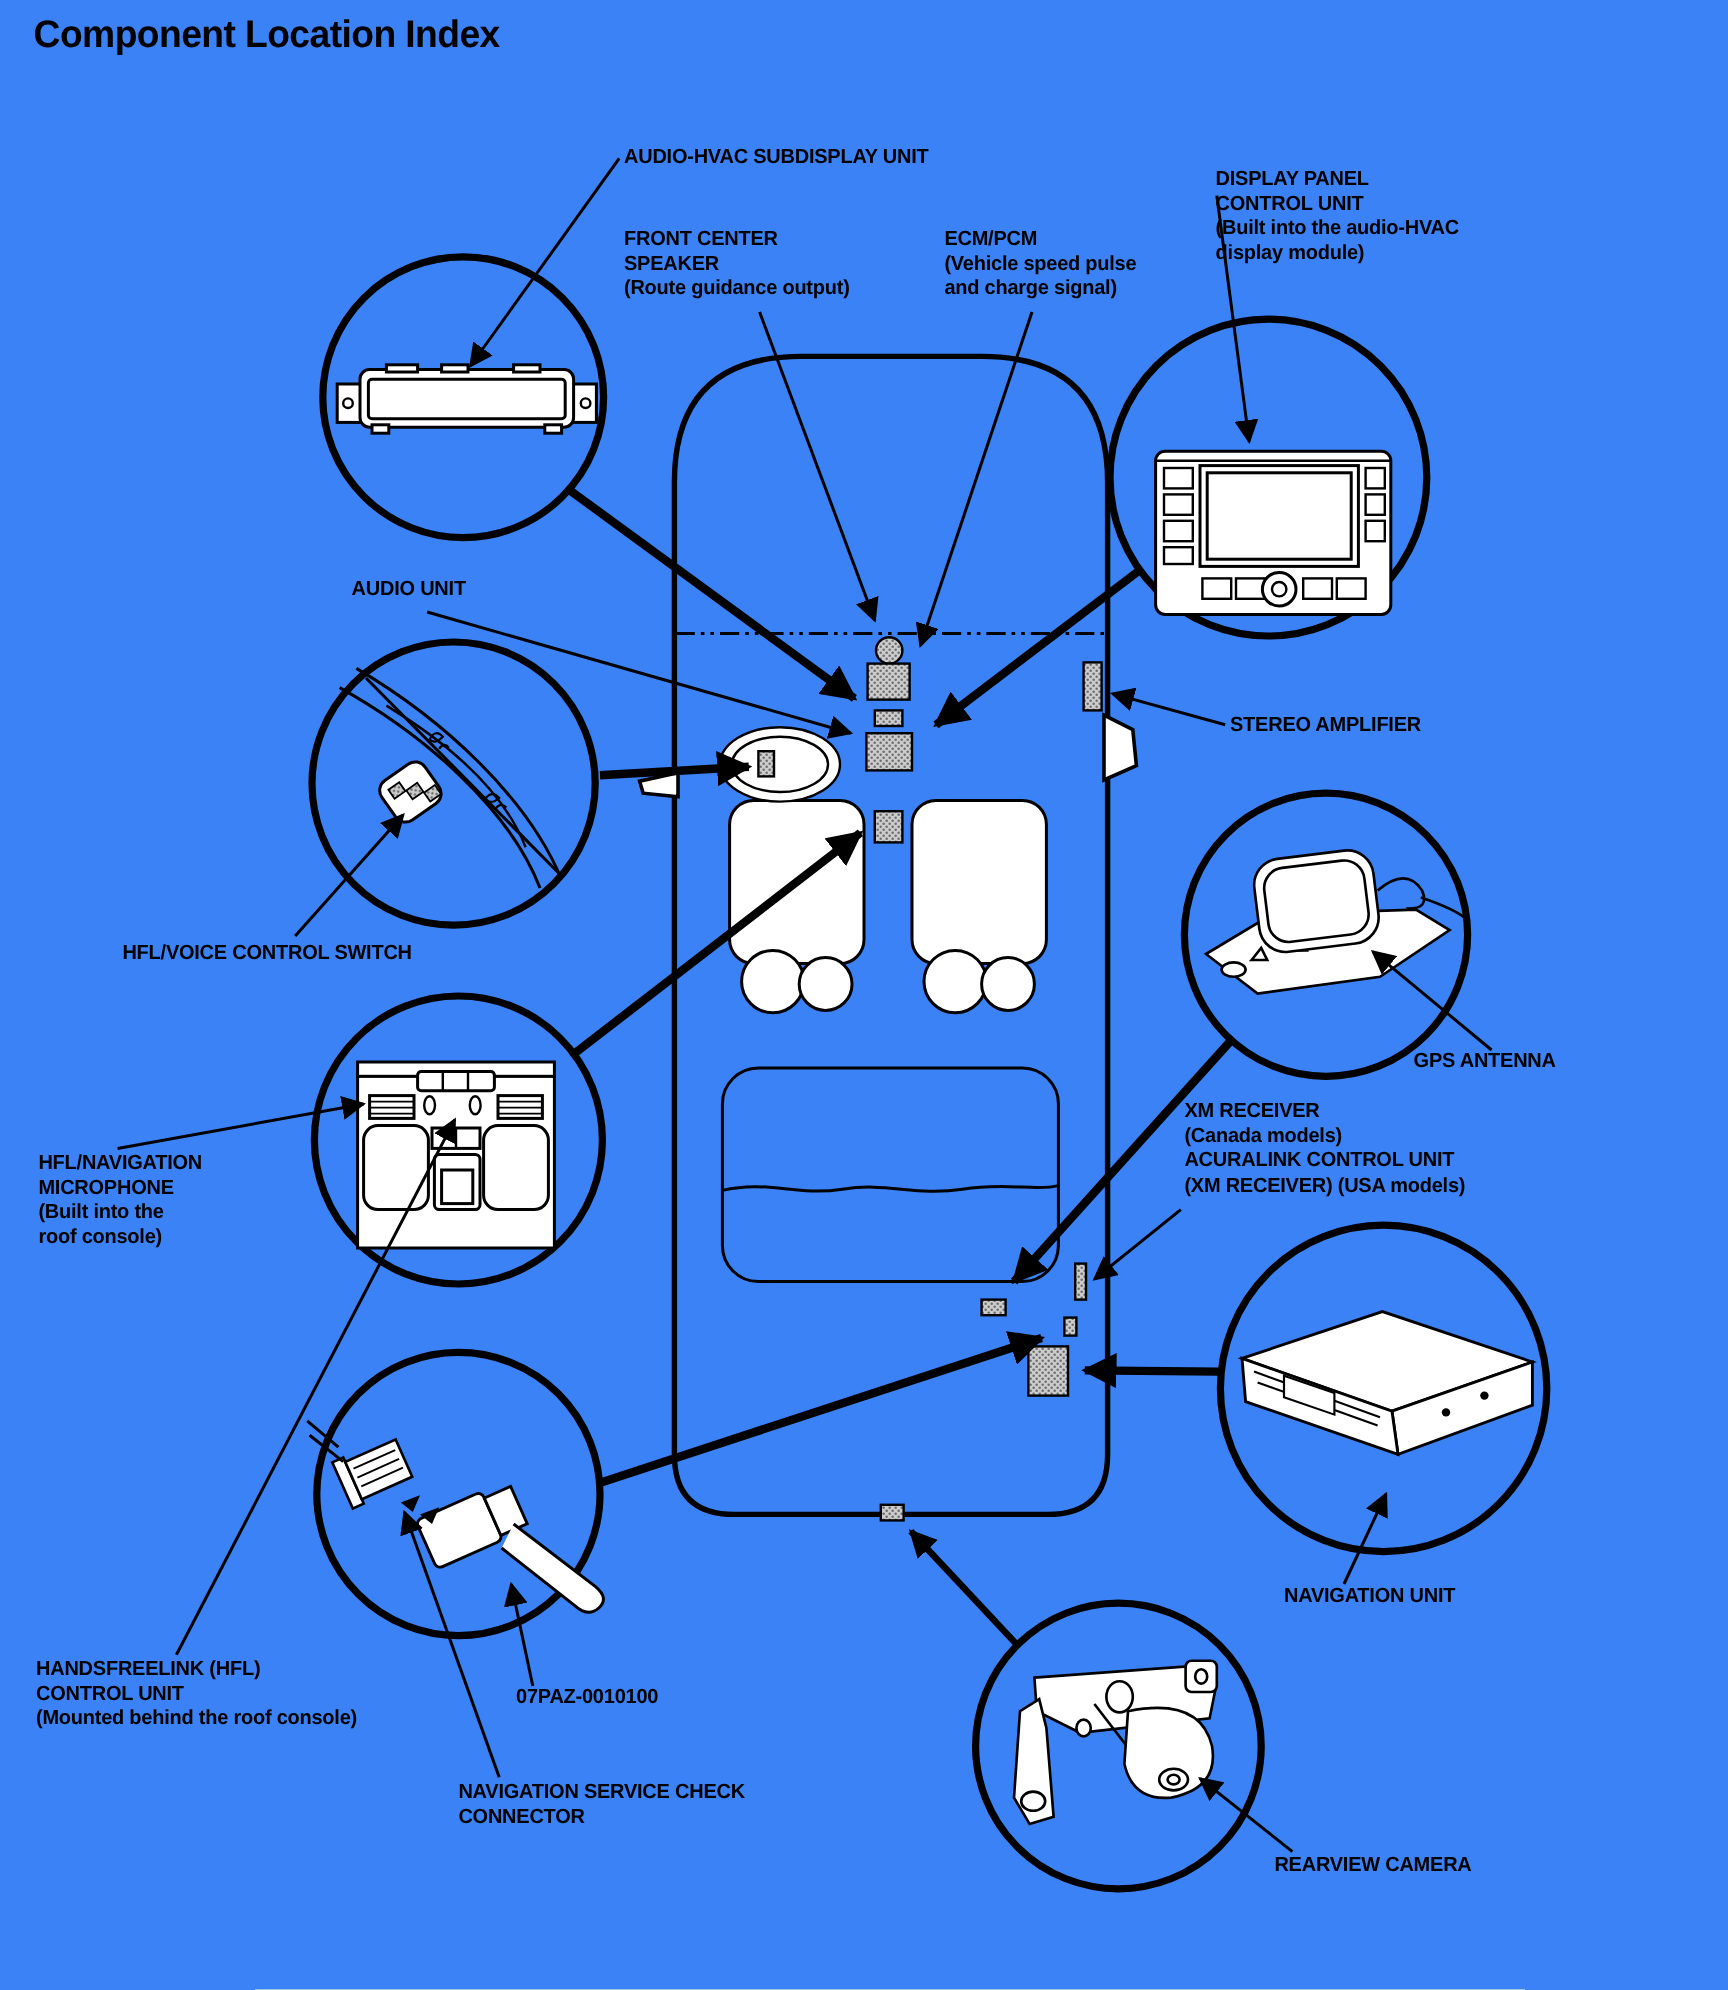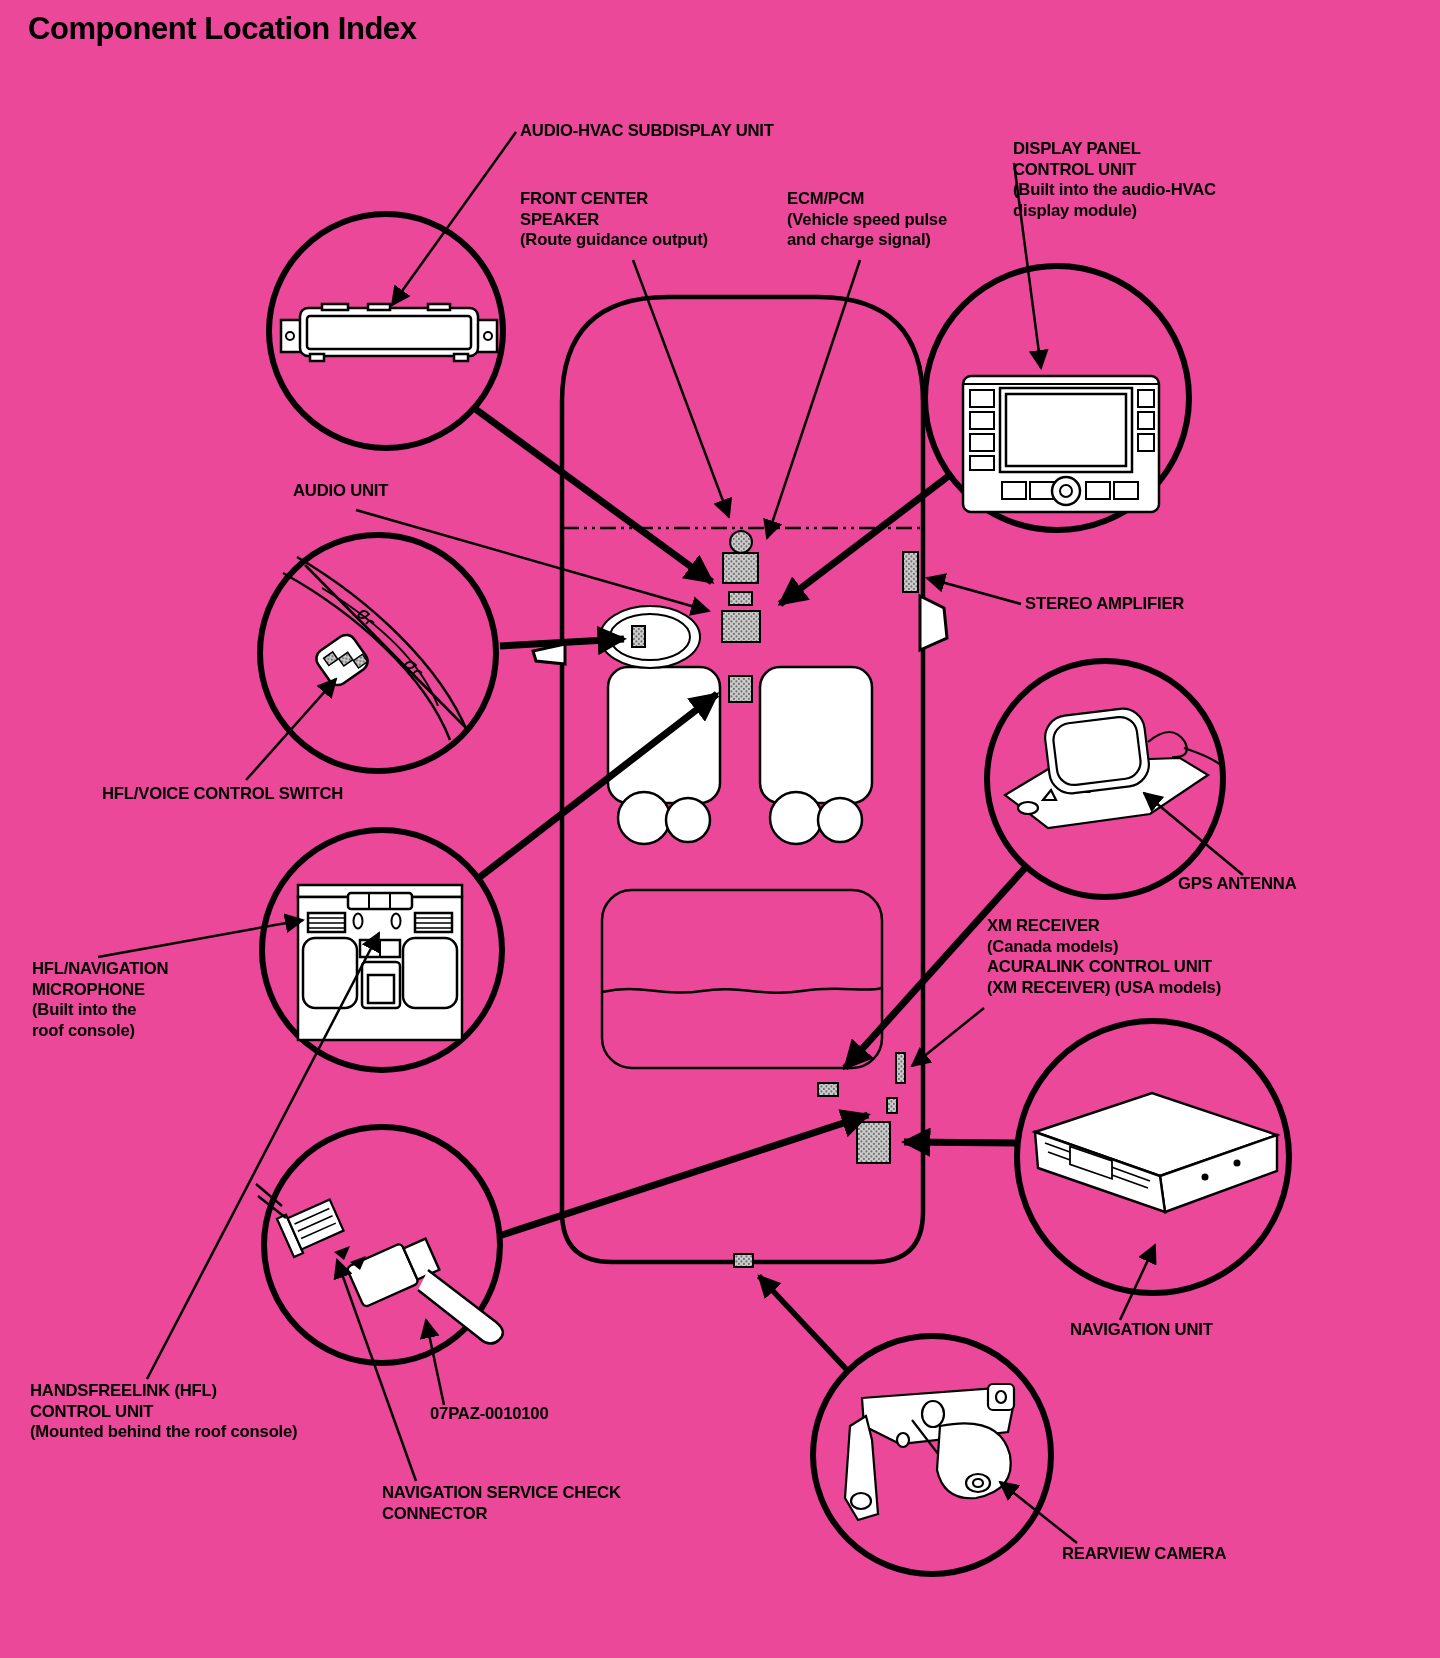--- a/index.html
+++ b/index.html
@@ -1,16 +1,16 @@
 <!DOCTYPE html>
 <html><head>
 <meta charset="utf-8">
 <style>
   html,body{margin:0;padding:0;background:#e8e8e8;}
-  .page{position:relative;width:1440px;height:1658px;background:#ec4899;overflow:hidden;
+  .page{position:relative;width:1440px;height:1658px;background:#3b82f6;overflow:hidden;
         font-family:"Liberation Sans",sans-serif;color:#000;}
   .page svg{position:absolute;left:0;top:0;}
   .title{position:absolute;left:28px;top:10px;font-size:32px;font-weight:700;
          letter-spacing:-0.5px;transform:scaleX(.97);transform-origin:left top;}
   .lbl{position:absolute;font-size:17px;font-weight:700;line-height:20.5px;
        letter-spacing:-0.2px;white-space:nowrap;transform:scaleX(.98);transform-origin:left top;}
 </style>
 </head>
 <body>
 

